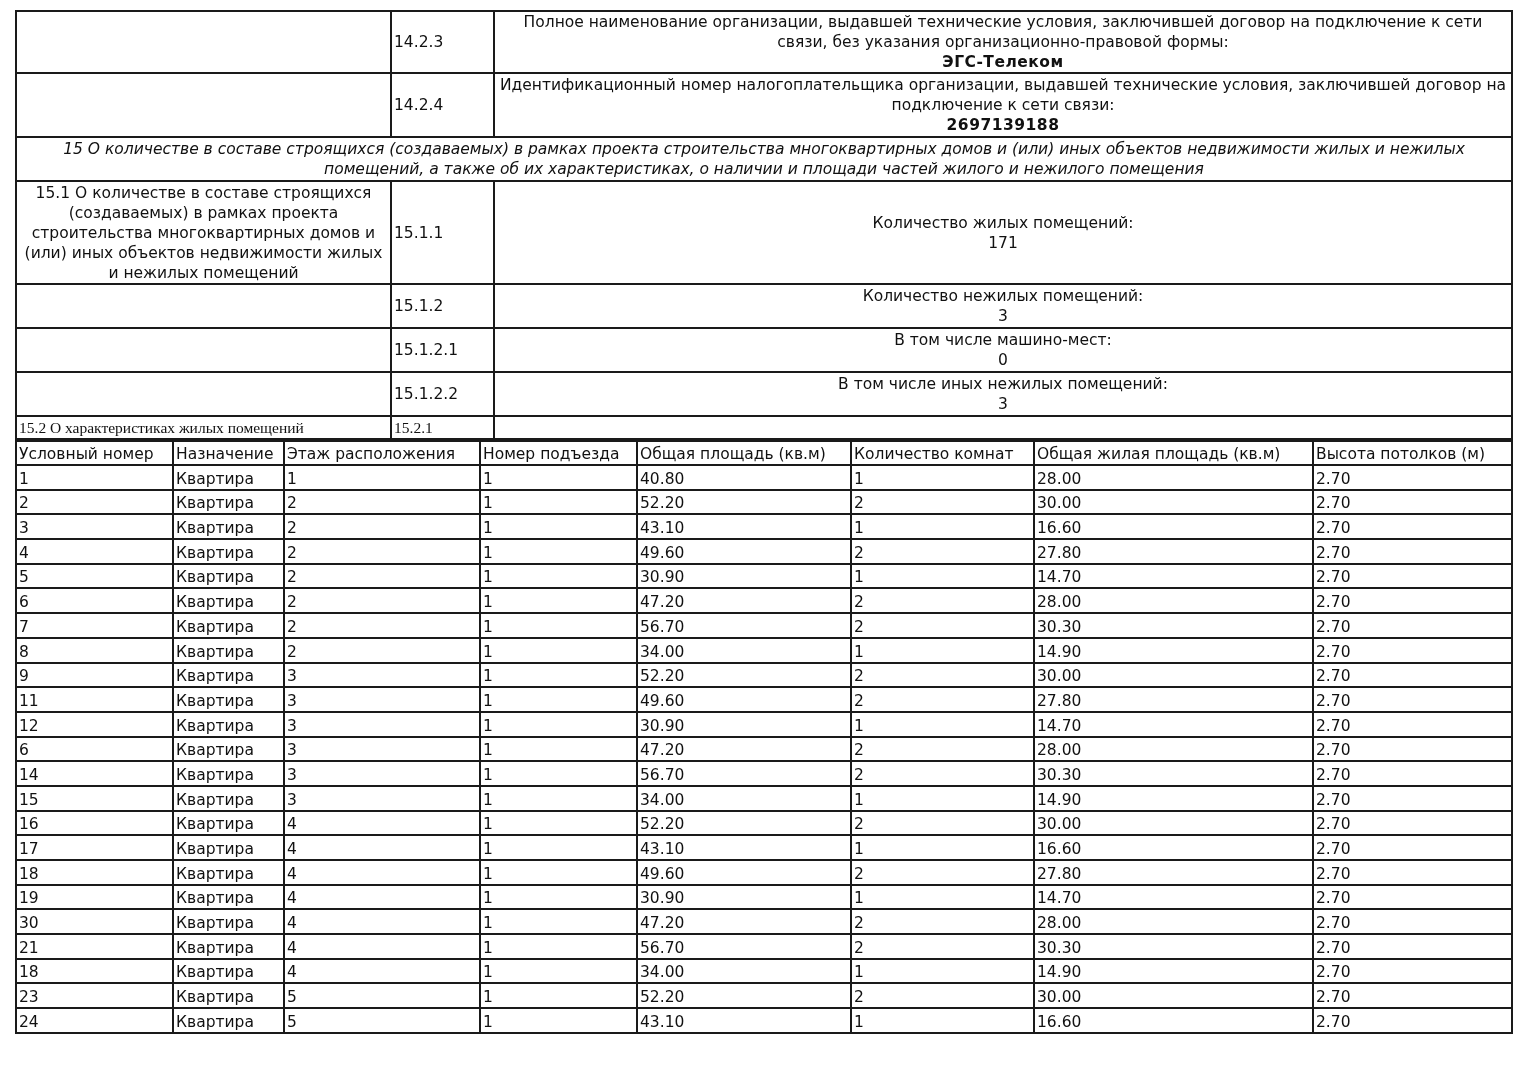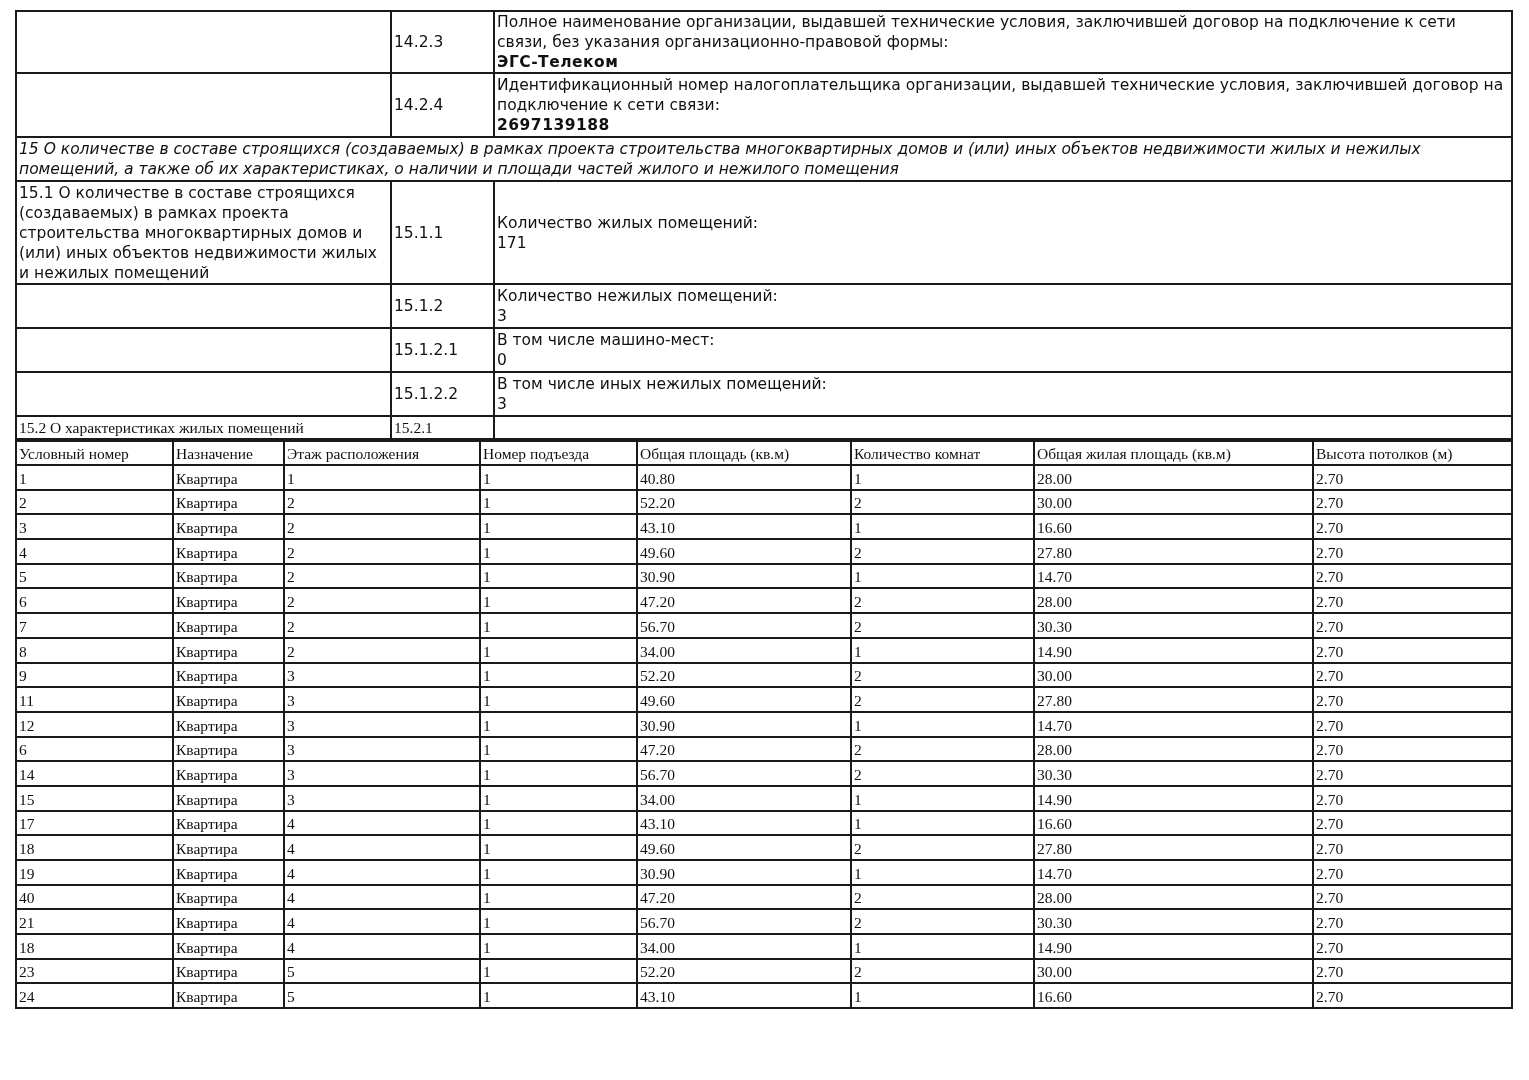--- a/index.html
+++ b/index.html
@@ -4,32 +4,32 @@
 <style>
   html, body { margin: 0; padding: 0; background: #ffffff; }
   body {
     width: 1529px; height: 1080px; overflow: hidden; position: relative;
     font-family: "DejaVu Sans", sans-serif; font-size: 15.5px; color: #111;
     line-height: 20px;
   }
   .page { position: absolute; left: 15px; top: 10px; width: 1498px; }
   table { border-collapse: collapse; width: 1498px; table-layout: fixed; }
   td { border: 2px solid #1a1a1a; padding: 0 2px; vertical-align: middle; white-space: nowrap; overflow: hidden; }
-  td.wrap { white-space: normal; }
+  td.wrap { white-space: normal; text-align: center; }
   .top td { }
   .bold { font-weight: bold; letter-spacing: 0.5px; }
   .r-1423 td { height: 60px; }
   .r-1424 td { height: 62px; }
   .r-15 td { height: 42px; font-style: italic; }
   .r-1511 td { height: 101px; }
   .r-1512 td, .r-15121 td, .r-15122 td { height: 42px; }
   .r-1521 td { height: 21px; font-family: Liberation Serif, serif; }
   .units td { height: 22.7px; line-height: 20px; vertical-align: bottom; }
   .units tr.hdr td { height: 22px; }
-  .units { border-top: 0; font-family: Liberation Serif, serif; }
+  .units { border-top: 0; }
 </style>
 </head>
 <body>
 
 <div class="page">
   <table class="top">
     <colgroup>
       <col style="width:375px">
       <col style="width:103px">
       <col>
@@ -252,20 +252,30 @@
           <td>15</td>
           <td>Квартира</td>
           <td>3</td>
           <td>1</td>
           <td>34.00</td>
           <td>1</td>
           <td>14.90</td>
           <td>2.70</td>
         </tr>
         <tr>
+          <td>16</td>
+          <td>Квартира</td>
+          <td>4</td>
+          <td>1</td>
+          <td>52.20</td>
+          <td>2</td>
+          <td>30.00</td>
+          <td>2.70</td>
+        </tr>
+        <tr>
           <td>17</td>
           <td>Квартира</td>
           <td>4</td>
           <td>1</td>
           <td>43.10</td>
           <td>1</td>
           <td>16.60</td>
           <td>2.70</td>
         </tr>
         <tr>
@@ -282,21 +292,21 @@
           <td>19</td>
           <td>Квартира</td>
           <td>4</td>
           <td>1</td>
           <td>30.90</td>
           <td>1</td>
           <td>14.70</td>
           <td>2.70</td>
         </tr>
         <tr>
-          <td>40</td>
+          <td>30</td>
           <td>Квартира</td>
           <td>4</td>
           <td>1</td>
           <td>47.20</td>
           <td>2</td>
           <td>28.00</td>
           <td>2.70</td>
         </tr>
         <tr>
           <td>21</td>

